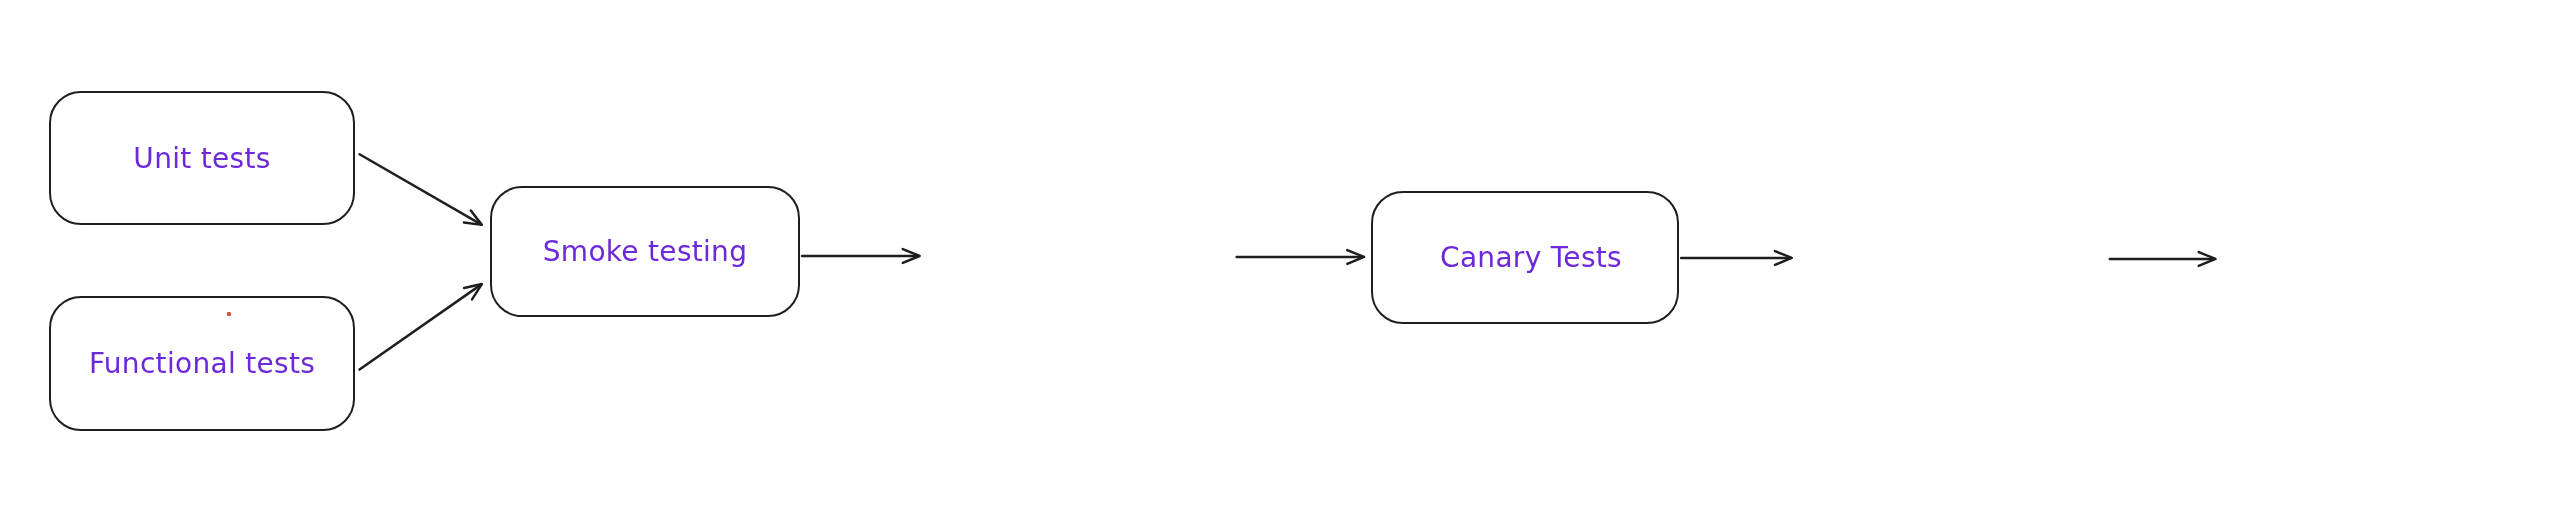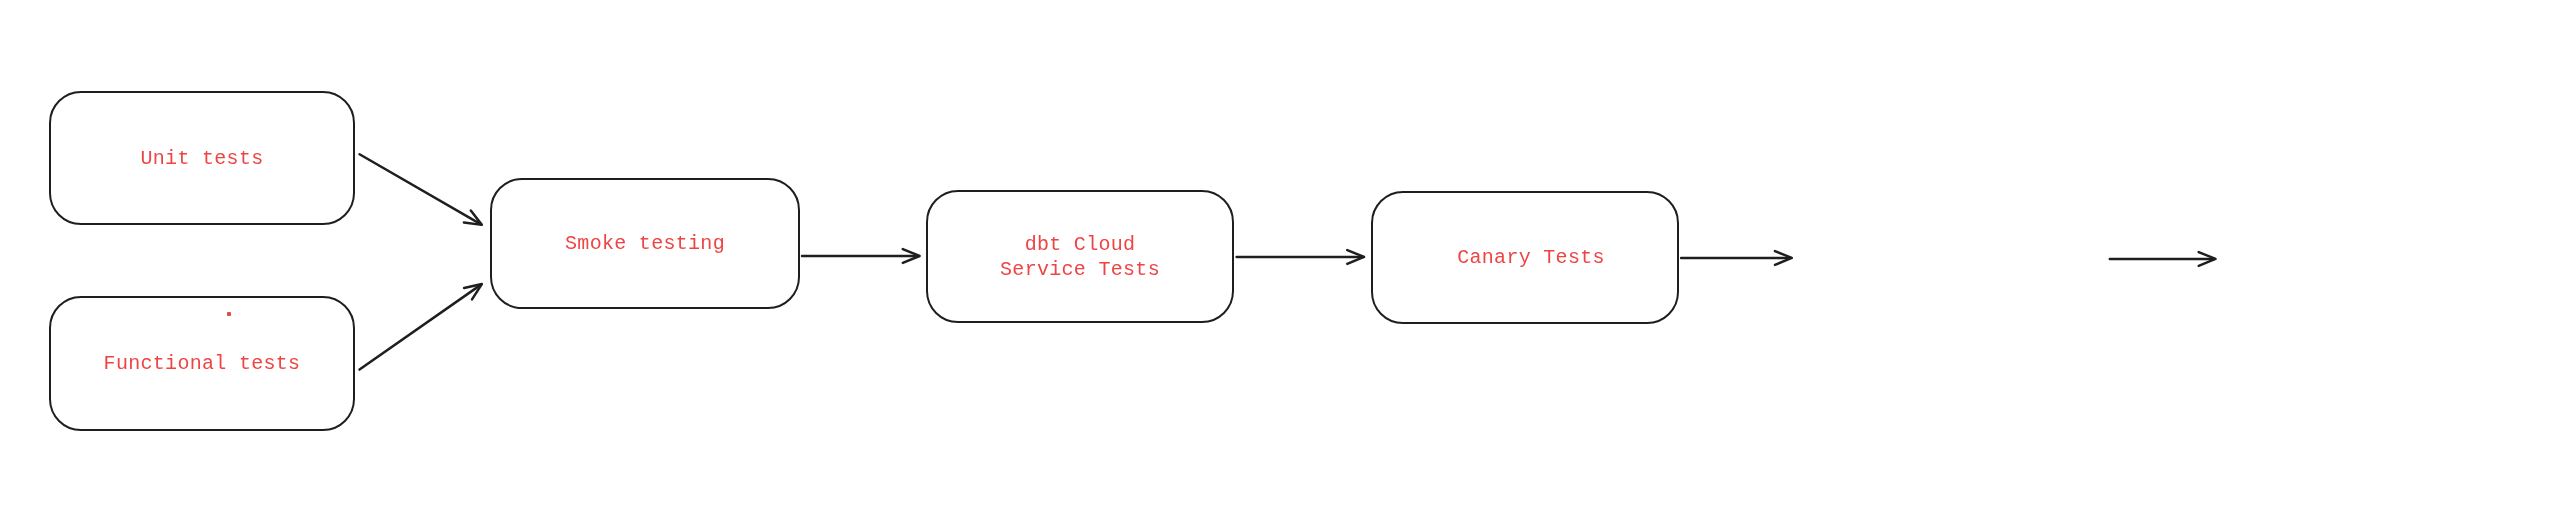--- a/index.html
+++ b/index.html
@@ -28,31 +28,30 @@
     box-sizing: border-box;
     background: #ffffff;
     border: 2.5px solid #1e1e1e;
     border-radius: 32px;
     display: flex;
     align-items: center;
     justify-content: center;
     text-align: center;
   }
   .node-label {
-    color: #ef4444;
-    font-size: 20px;
+    color: #6d28d9;
+    font-size: 28px;
     line-height: 1.25;
     white-space: pre-line;
     letter-spacing: 0.3px;
-    font-family: Liberation Mono, monospace;
   }
   
   .n-unit        { left: 49px;   top: 91px;  width: 306px; height: 134px; }
   .n-functional  { left: 49px;   top: 296px; width: 306px; height: 135px; }
-  .n-smoke       { left: 490px;  top: 178px; width: 310px; height: 131px; }
+  .n-smoke       { left: 490px;  top: 186px; width: 310px; height: 131px; }
   .n-dbt         { left: 926px;  top: 190px; width: 308px; height: 133px; }
   .n-canary      { left: 1371px; top: 191px; width: 308px; height: 133px; padding-left: 12px; }
   .n-phased      { left: 1799px; top: 192px; width: 308px; height: 134px; }
   .n-you         { left: 2222px; top: 192px; width: 309px; height: 135px; }
   .red-dot {
     position: absolute;
     left: 227px;
     top: 312px;
     width: 4px;
     height: 4px;
@@ -90,24 +89,20 @@
   </div>
 
   <div class="node n-functional">
     <div class="node-label">Functional tests</div>
   </div>
 
   <div class="node n-smoke">
     <div class="node-label">Smoke testing</div>
   </div>
 
-  <div class="node n-dbt">
-    <div class="node-label">dbt Cloud
-Service Tests</div>
-  </div>
 
   <div class="node n-canary">
     <div class="node-label">Canary Tests</div>
   </div>
 
 
 
   <div class="red-dot"></div>
 
 </div>

